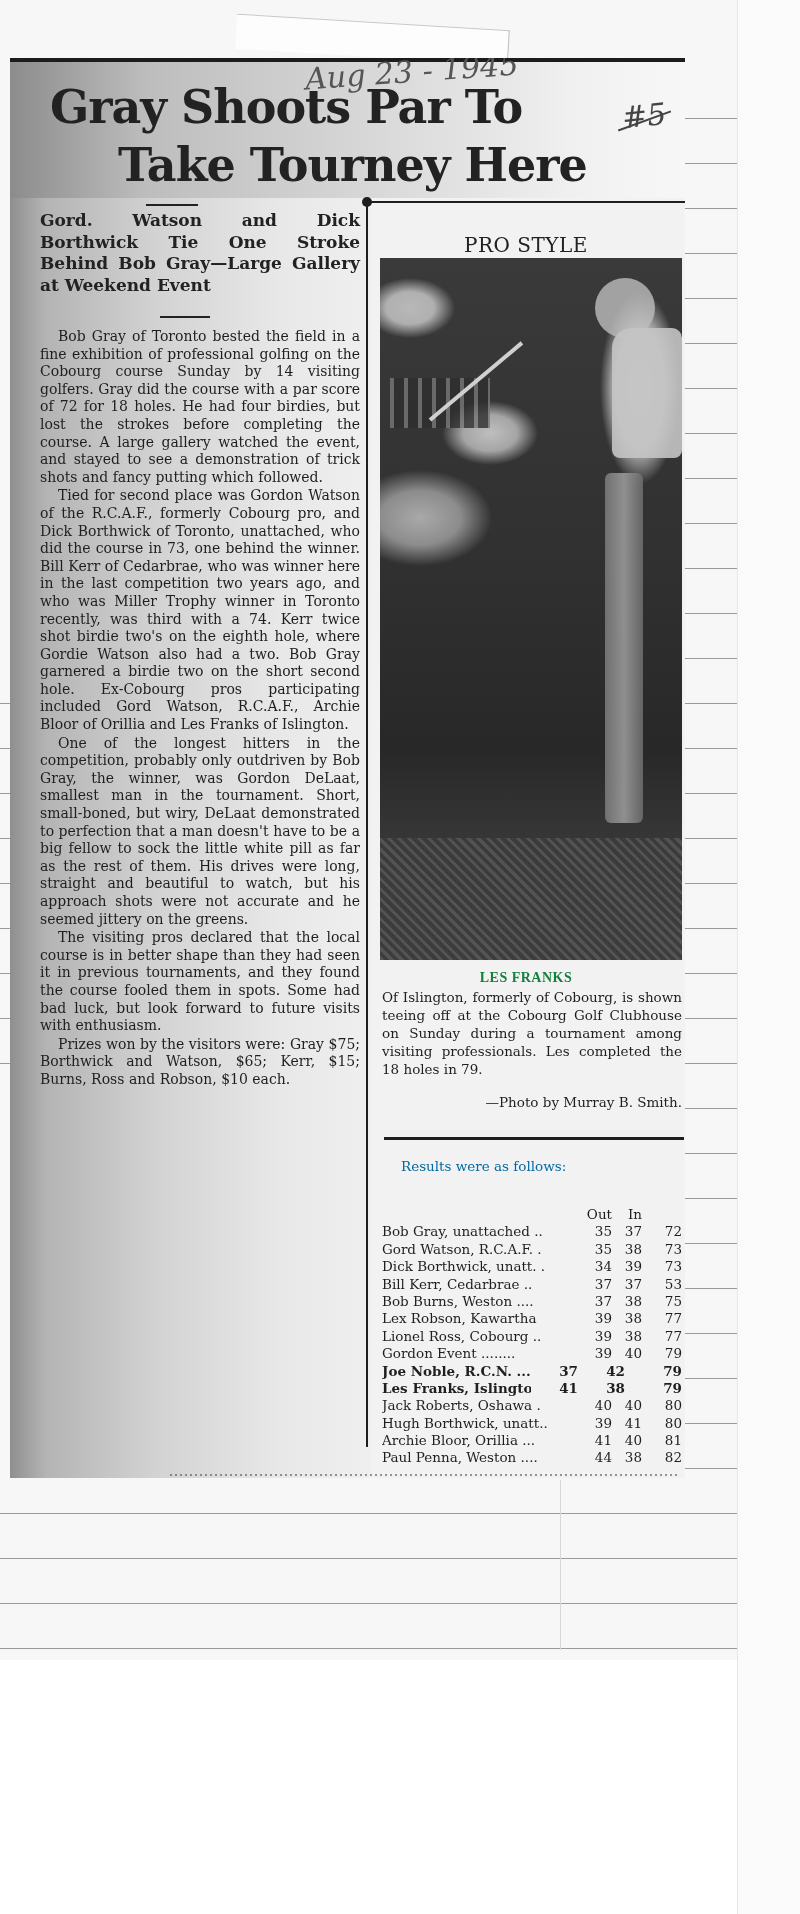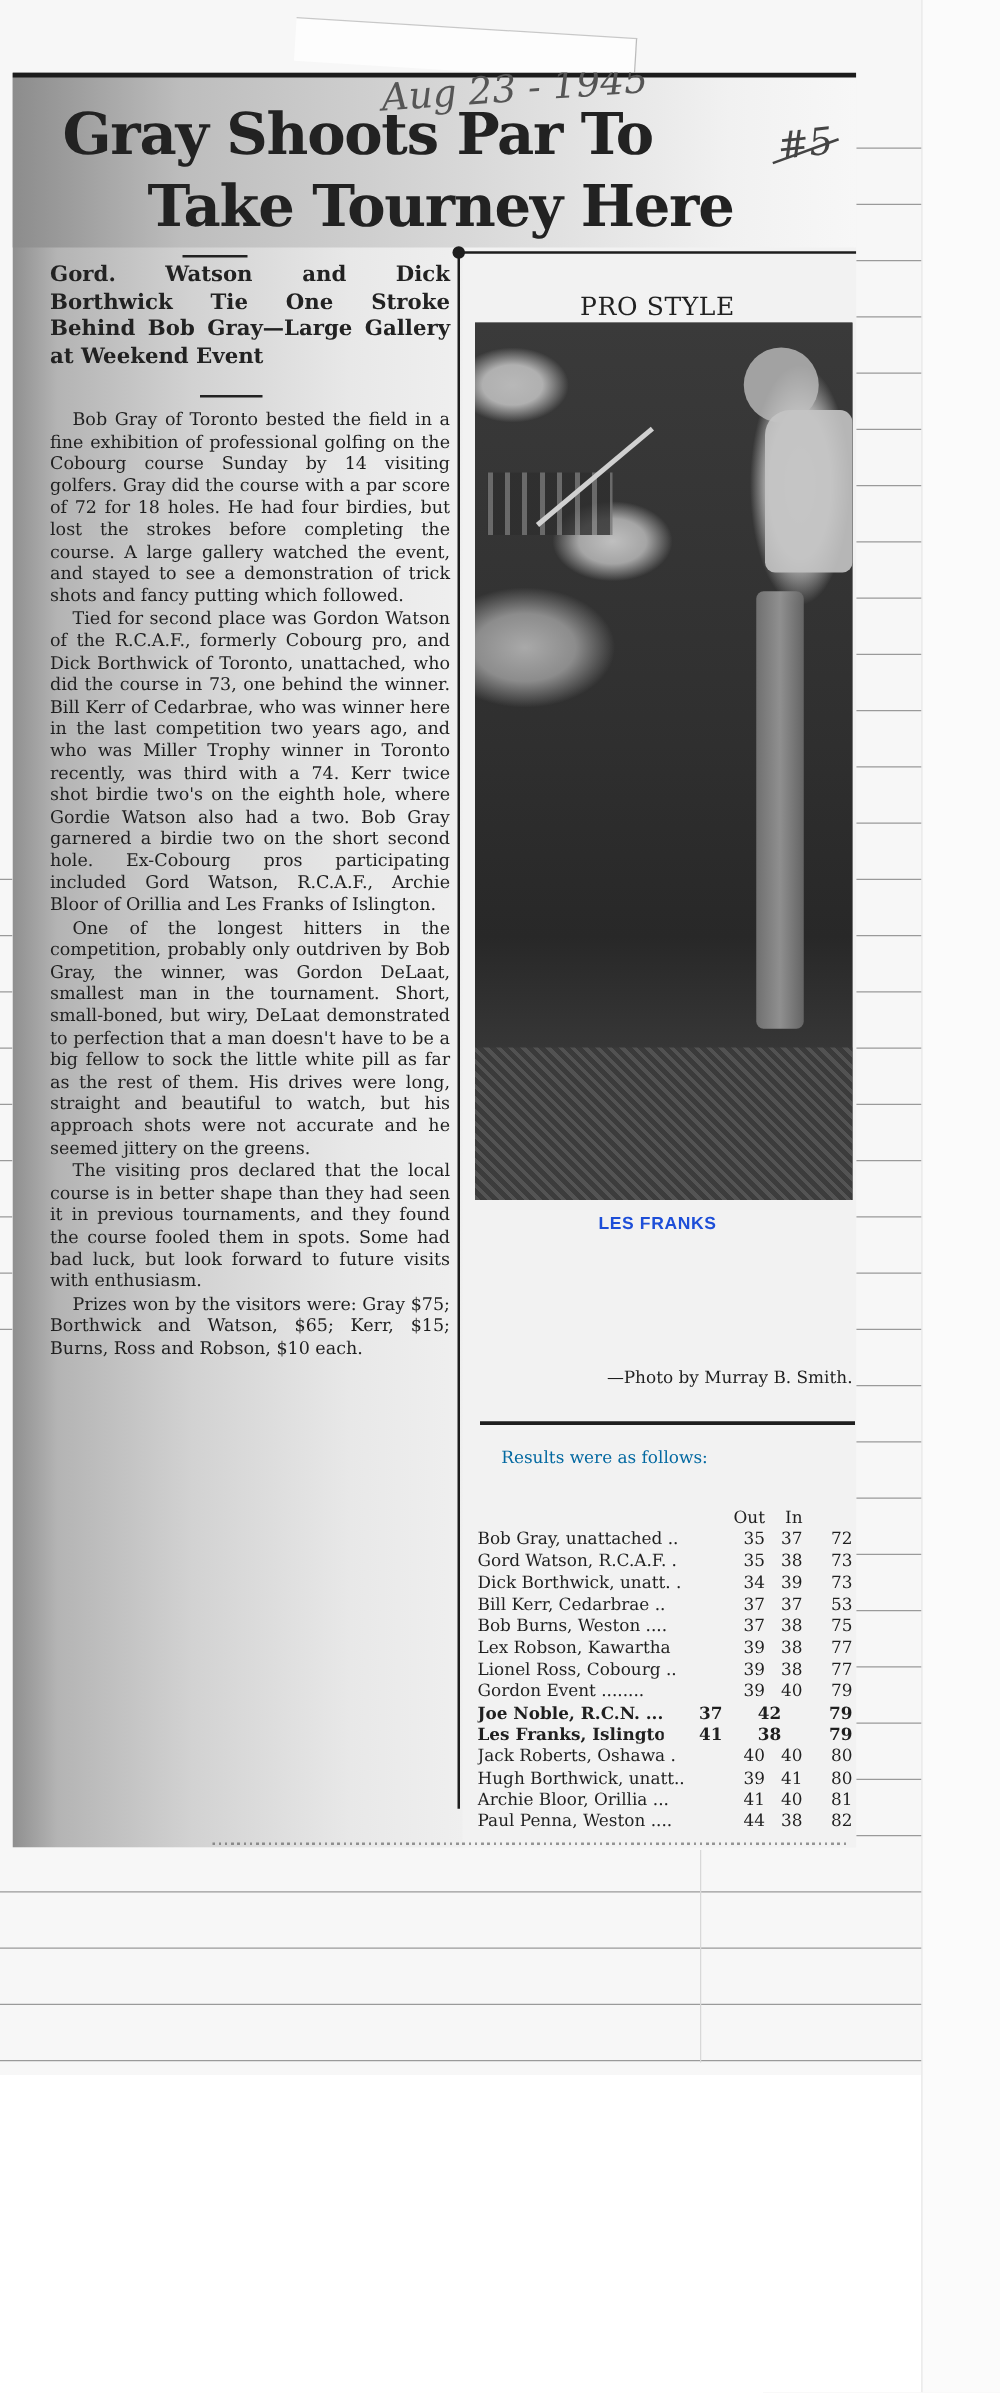--- a/index.html
+++ b/index.html
@@ -34,21 +34,21 @@
      radial-gradient(ellipse 50px 120px at 260px 130px,#cdcdcd 0%,#bcbcbc 50%,transparent 80%),
      radial-gradient(ellipse 60px 40px at 110px 175px,#bfbfbf 0%,#a5a5a5 45%,transparent 80%),
      radial-gradient(ellipse 90px 60px at 40px 260px,#a9a9a9 0%,#8c8c8c 45%,transparent 80%),
      linear-gradient(180deg,#3a3a3a 0%,#303030 45%,#282828 70%,#4a4a4a 100%);}
   .ph-rail{position:absolute;left:10px;top:120px;width:100px;height:50px;background:repeating-linear-gradient(90deg,#777 0 4px,#2e2e2e 4px 14px);opacity:.8;}
   .ph-club{position:absolute;left:50px;top:160px;width:120px;height:4px;background:#d0d0d0;transform:rotate(-40deg);transform-origin:left center;}
   .ph-shirt{position:absolute;left:232px;top:70px;width:70px;height:130px;background:#c4c4c4;border-radius:20px 10px 8px 8px;opacity:.9;}
   .ph-arms{position:absolute;left:215px;top:20px;width:60px;height:60px;border-radius:50%;background:#bdbdbd;opacity:.8;}
   .ph-leg{position:absolute;left:225px;top:215px;width:38px;height:350px;background:linear-gradient(90deg,#777,#9a9a9a,#6a6a6a);border-radius:6px;opacity:.9;}
   .ph-ground{position:absolute;left:0;top:580px;width:302px;height:122px;background:repeating-linear-gradient(45deg,#555 0 3px,#3b3b3b 3px 7px);opacity:.9;}
-  .caption-name{position:absolute;left:357px;top:912px;width:318px;text-align:center;font-family:Liberation Sans, sans-serif;font-size:14px;font-weight:bold;color:#1d4ed8;letter-spacing:.5px;}
+  .caption-name{position:absolute;left:357px;top:912px;width:318px;text-align:center;font-family:Liberation Serif, serif;font-size:14px;font-weight:bold;color:#15803d;letter-spacing:.5px;}
   .caption-text{position:absolute;left:372px;top:930px;width:300px;font-family:"DejaVu Serif",serif;font-size:13.5px;line-height:18px;color:#1f1f1f;text-align:justify;}
   .credit{position:absolute;left:372px;top:1036px;width:300px;text-align:right;font-family:"DejaVu Serif",serif;font-size:13.5px;color:#1f1f1f;}
   .cap-rule{position:absolute;left:374px;top:1079px;width:300px;height:3px;background:#1e1e1e;}
   .results-title{position:absolute;left:391px;top:1100px;font-family:"DejaVu Serif",serif;font-size:13.5px;color:#0369a1;}
   .results{position:absolute;left:372px;top:1114px;width:300px;font-family:"DejaVu Serif",serif;font-size:13.5px;color:#1f1f1f;margin-top:34px;}
   .res-head,.res-row{display:flex;height:17.4px;line-height:17.4px;white-space:nowrap;}
   .res-name{flex:1;overflow:hidden;}
   .res-num{width:30px;text-align:right;}
   .res-tot{width:40px;text-align:right;}
   .bold{font-weight:bold;gap:17px;}
@@ -138,20 +138,21 @@
   <div class="photo" title="Golfer teeing off, follow-through pose, spectators in background">
     <div class="ph-bg"></div>
     <div class="ph-rail"></div>
     <div class="ph-club"></div>
     <div class="ph-arms"></div>
     <div class="ph-shirt"></div>
     <div class="ph-leg"></div>
     <div class="ph-ground"></div>
   </div>
   <div class="caption-name">LES FRANKS</div>
+  <div class="caption-text">Of Islington, formerly of Cobourg, is shown teeing off at the Cobourg Golf Clubhouse on Sunday during a tournament among visiting professionals. Les completed the 18 holes in 79.</div>
   <div class="credit">—Photo by Murray B. Smith.</div>
   <div class="cap-rule"></div>
 
   <div class="results-title">Results were as follows:</div>
   <div class="results">
     <div class="res-head">
       <span class="res-name"></span>
       <span class="res-num">Out</span>
       <span class="res-num">In</span>
       <span class="res-tot"></span>

